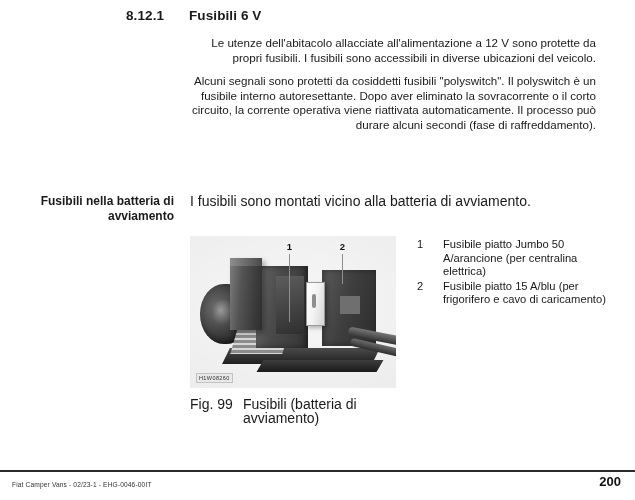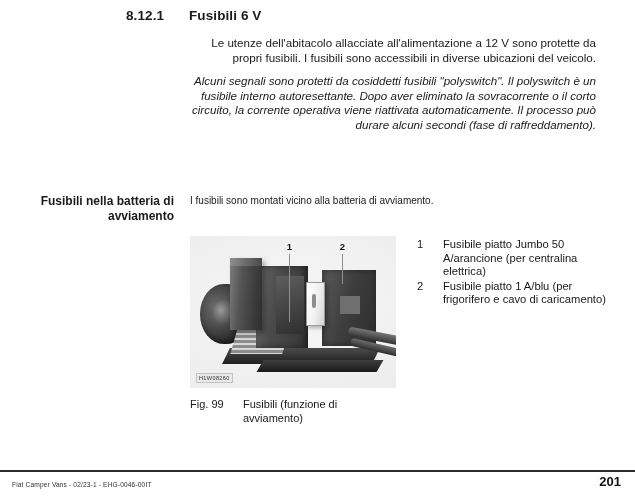--- a/index.html
+++ b/index.html
@@ -46,39 +46,39 @@
     left: 190px;
     top: 36px;
     width: 406px;
   }
   .para {
     font-size: 11.6px;
     line-height: 14.6px;
     margin: 0 0 9px 0;
     text-align: right;
   }
-  .para:last-child { margin-bottom: 0; font-style: italic; }
+  .para:last-child { margin-bottom: 0; }
 
   
   .margin-note {
     position: absolute;
     left: 16px;
     top: 194px;
     width: 158px;
     text-align: right;
     font-weight: bold;
     font-size: 12px;
     line-height: 14.6px;
   }
   .intro-line {
     position: absolute;
     left: 190px;
     top: 194px;
     width: 406px;
-    font-size: 10px;
+    font-size: 14px;
     line-height: 14.6px;
   }
 
   
   .figure {
     position: absolute;
     left: 190px;
     top: 236px;
     width: 206px;
   }
@@ -195,21 +195,21 @@
     color: #2f2f2f;
     background: #e9e9e9;
     border: 1px solid #c2c2c2;
     padding: 1px 2px;
     font-family: "Liberation Sans", sans-serif;
   }
 
   .fig-caption {
     display: flex;
     margin-top: 9px;
-    font-size: 11px;
+    font-size: 14px;
     line-height: 14px;
   }
   .fig-label {
     flex: 0 0 53px;
   }
   .fig-text {
     flex: 1 1 auto;
     max-width: 142px;
   }
 
@@ -301,32 +301,32 @@
       <div class="callout" style="left:93px; top:5px;">1</div>
 
       <div class="leader" style="left:152px; top:18px; height:30px;"></div>
       <div class="callout" style="left:146px; top:5px;">2</div>
 
       <div class="watermark">H1W08260</div>
     </div>
 
     <div class="fig-caption">
       <span class="fig-label">Fig. 99</span>
-      <span class="fig-text">Fusibili (funzione di avviamento)</span>
+      <span class="fig-text">Fusibili (batteria di avviamento)</span>
     </div>
   </div>
 
   <div class="legend">
     <div class="legend-row">
       <span class="legend-num">1</span>
       <span class="legend-text">Fusibile piatto Jumbo 50 A/arancione (per centralina elettrica)</span>
     </div>
     <div class="legend-row">
       <span class="legend-num">2</span>
-      <span class="legend-text">Fusibile piatto 1 A/blu (per frigorifero e cavo di caricamento)</span>
+      <span class="legend-text">Fusibile piatto 15 A/blu (per frigorifero e cavo di caricamento)</span>
     </div>
   </div>
 
   <div class="footer-rule"></div>
   <div class="footer-left">Fiat Camper Vans - 02/23-1 - EHG-0046-00IT</div>
-  <div class="footer-page">201</div>
+  <div class="footer-page">200</div>
 
 </div>
 
 </body></html>

